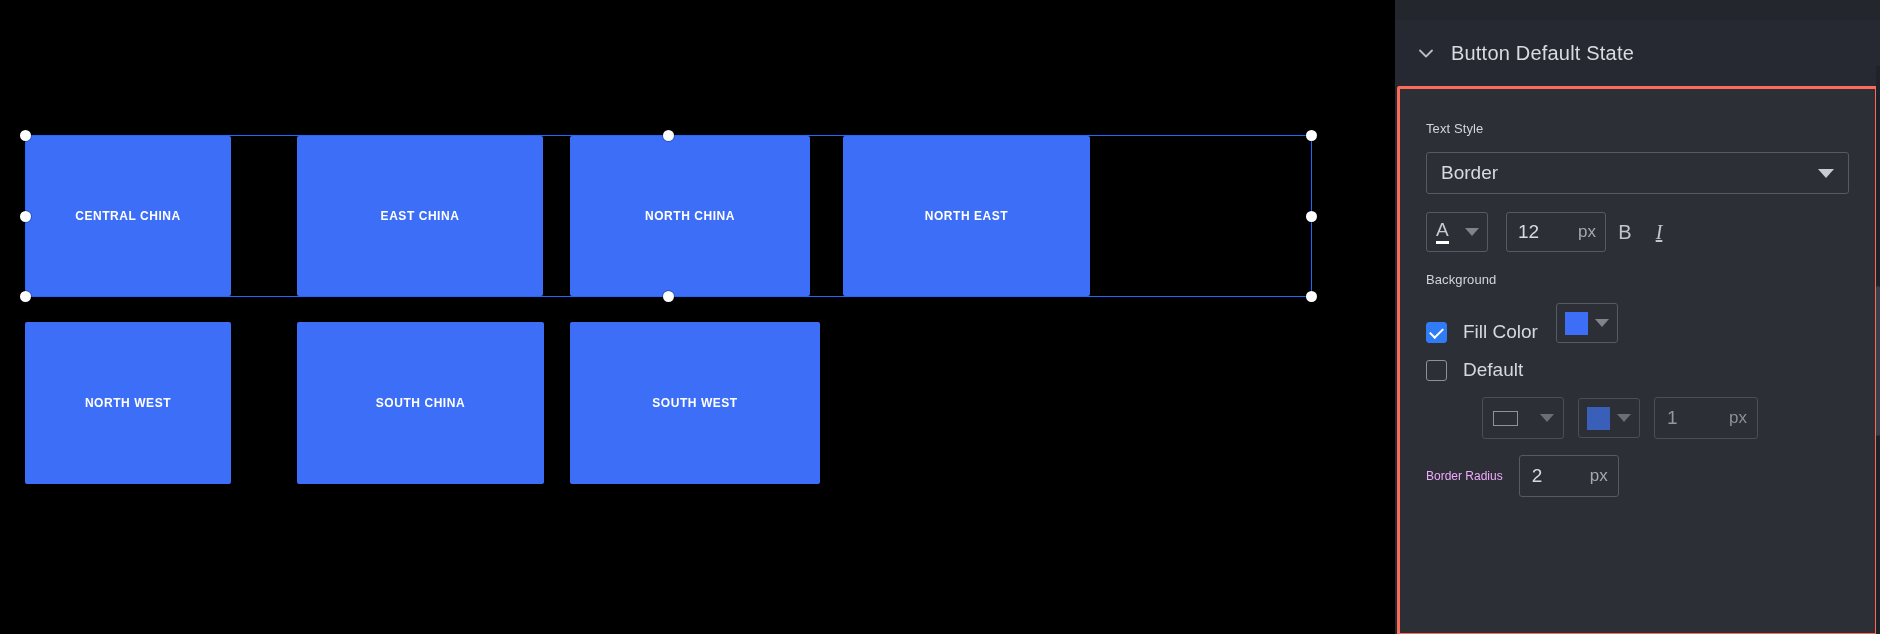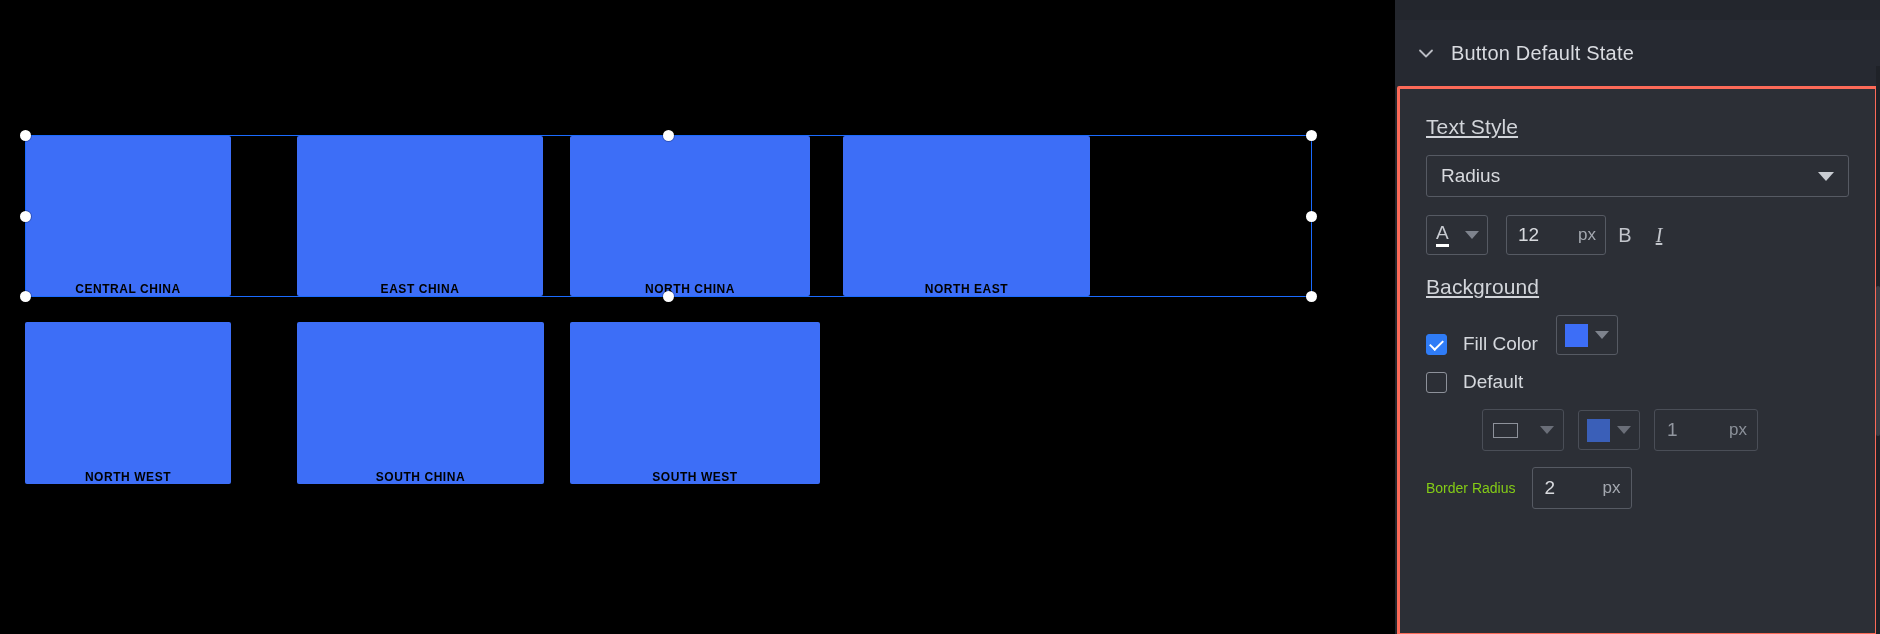--- a/index.html
+++ b/index.html
@@ -26,25 +26,25 @@
     position: absolute;
     left: 0; top: 0;
     width: 1395px;
     height: 634px;
     background: #000000;
     overflow: hidden;
   }
   .region-btn {
     position: absolute;
     display: flex;
-    align-items: flex-end;
+    align-items: center;
     justify-content: center;
     background: #3d6ef7;
     border-radius: 2px;
-    color: #000000;
+    color: #ffffff;
     font-size: 12px;
     font-weight: 700;
     letter-spacing: 0.55px;
     box-sizing: border-box;
   }
 
   
   #selection-box {
     position: absolute;
     left: 25px;
@@ -113,24 +113,23 @@
     height: 550px;
     border: 3px solid #fc6a58;
     border-radius: 2px;
     background: #2c2f36;
     box-sizing: border-box;
     padding: 22px 26px 0 26px;
   }
 
   .section-label {
     color: #d2d5da;
-    font-size: 21px;
-    margin: 4px 0 16px 0;
+    font-size: 13px;
+    margin: 10px 0 16px 0;
     letter-spacing: 0.1px;
-    text-decoration: underline;
   }
 
   
   .select-box {
     position: relative;
     height: 42px;
     border: 1px solid #565a63;
     border-radius: 3px;
     background: #2c2f36;
     display: flex;
@@ -290,22 +289,22 @@
   }
   .width-ctl .num { color: #9297a0; font-size: 19px; }
   .width-ctl .unit { color: #8b9099; font-size: 17px; }
 
   
   .radius-row {
     display: flex;
     align-items: center;
   }
   .radius-label {
-    color: #84cc16;
-    font-size: 14px;
+    color: #f0abfc;
+    font-size: 12px;
     margin-right: 16px;
   }
   .radius-ctl {
     width: 100px;
     height: 42px;
     justify-content: space-between;
     padding: 0 10px 0 12px;
   }
   .radius-ctl .num { color: #d8dade; font-size: 19px; }
   .radius-ctl .unit { color: #a4a8b0; font-size: 17px; }
@@ -385,21 +384,21 @@
         </svg>
       </span>
       <span class="title">Button Default State</span>
     </div>
 
     <div id="panel-body">
 
       <div class="section-label">Text Style</div>
 
       <div class="select-box">
-        <span class="value">Radius</span>
+        <span class="value">Border</span>
         <span class="caret"></span>
       </div>
 
       <div class="font-row">
         <div class="ctl text-color-ctl">
           <span class="glyph-a">A</span>
           <span class="caret sm"></span>
         </div>
 
         <div class="ctl size-ctl">

